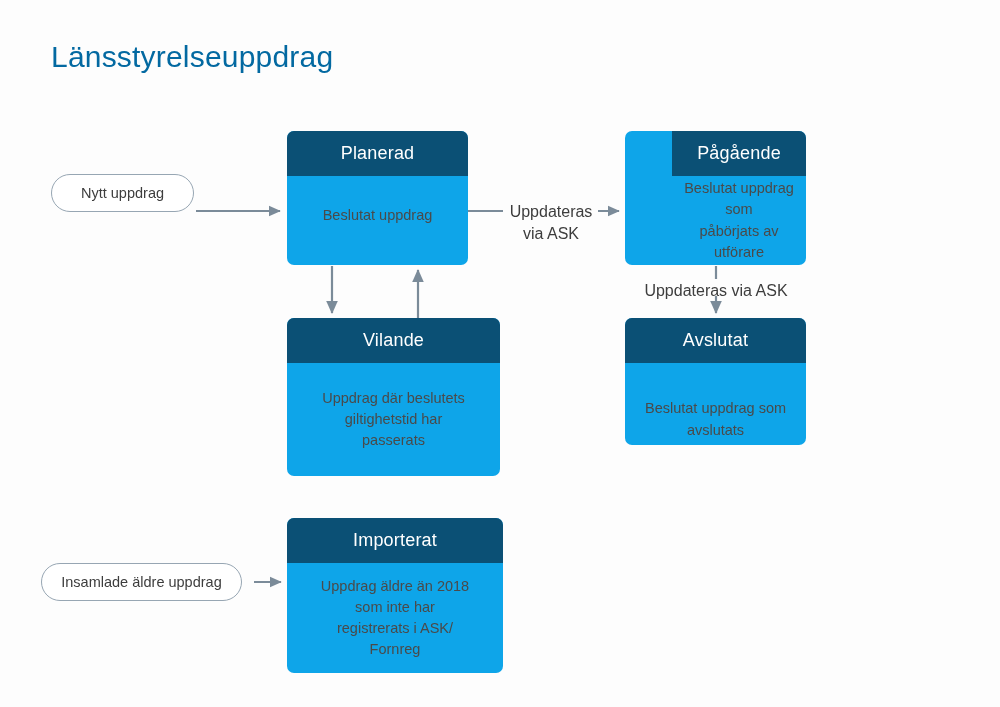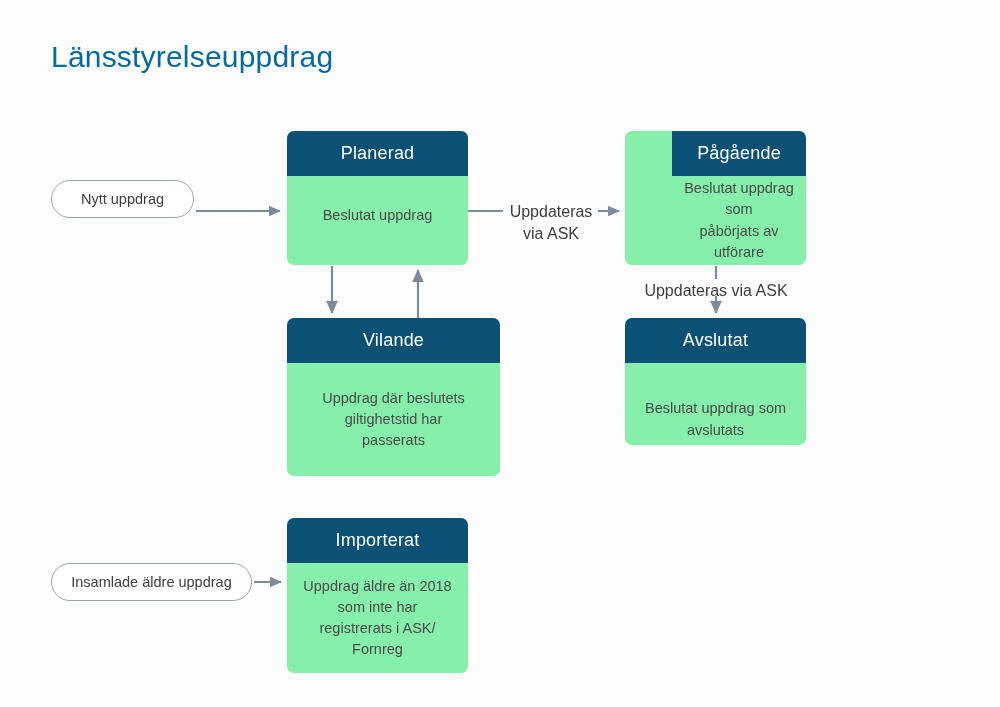--- a/index.html
+++ b/index.html
@@ -40,21 +40,21 @@
     width: 1000px;
     height: 707px;
     pointer-events: none;
   }
 
   
   .state-box {
     position: absolute;
     border-radius: 7px;
     overflow: hidden;
-    background: #86efac;
+    background: #0ea5e9;
     box-sizing: border-box;
   }
   .state-box .box-header {
     height: 45px;
     background: #0b5075;
     color: #ffffff;
     font-size: 18px;
     font-weight: 400;
     display: flex;
     align-items: center;
@@ -80,42 +80,42 @@
 
   #box-pagaende   { left: 625px; top: 131px; width: 181px; height: 134px; padding-left: 47px; }
   #box-pagaende .box-body   { height: 89px; }
 
   #box-vilande    { left: 287px; top: 318px; width: 213px; height: 158px; }
   #box-vilande .box-body    { height: 113px; }
 
   #box-avslutat   { left: 625px; top: 318px; width: 181px; height: 127px; }
   #box-avslutat .box-body   { height: 113px; }
 
-  #box-importerat { left: 287px; top: 518px; width: 181px; height: 155px; }
+  #box-importerat { left: 287px; top: 518px; width: 216px; height: 155px; }
   #box-importerat .box-body { height: 110px; }
 
   
   .pill {
     position: absolute;
     border: 1.6px solid #97a6b3;
     border-radius: 40px;
     background: #ffffff;
     display: flex;
     align-items: center;
     justify-content: center;
     color: #3d3d3d;
     font-size: 14.5px;
     box-sizing: border-box;
     white-space: nowrap;
   }
   #pill-nytt-uppdrag {
-    left: 51px; top: 180px; width: 143px; height: 38px;
+    left: 51px; top: 174px; width: 143px; height: 38px;
   }
   #pill-insamlade {
-    left: 51px; top: 563px; width: 201px; height: 38px;
+    left: 41px; top: 563px; width: 201px; height: 38px;
   }
 
   
   .edge-label {
     position: absolute;
     color: #3d3d3d;
     font-size: 16px;
     line-height: 1.35;
     text-align: center;
     white-space: pre-line;

